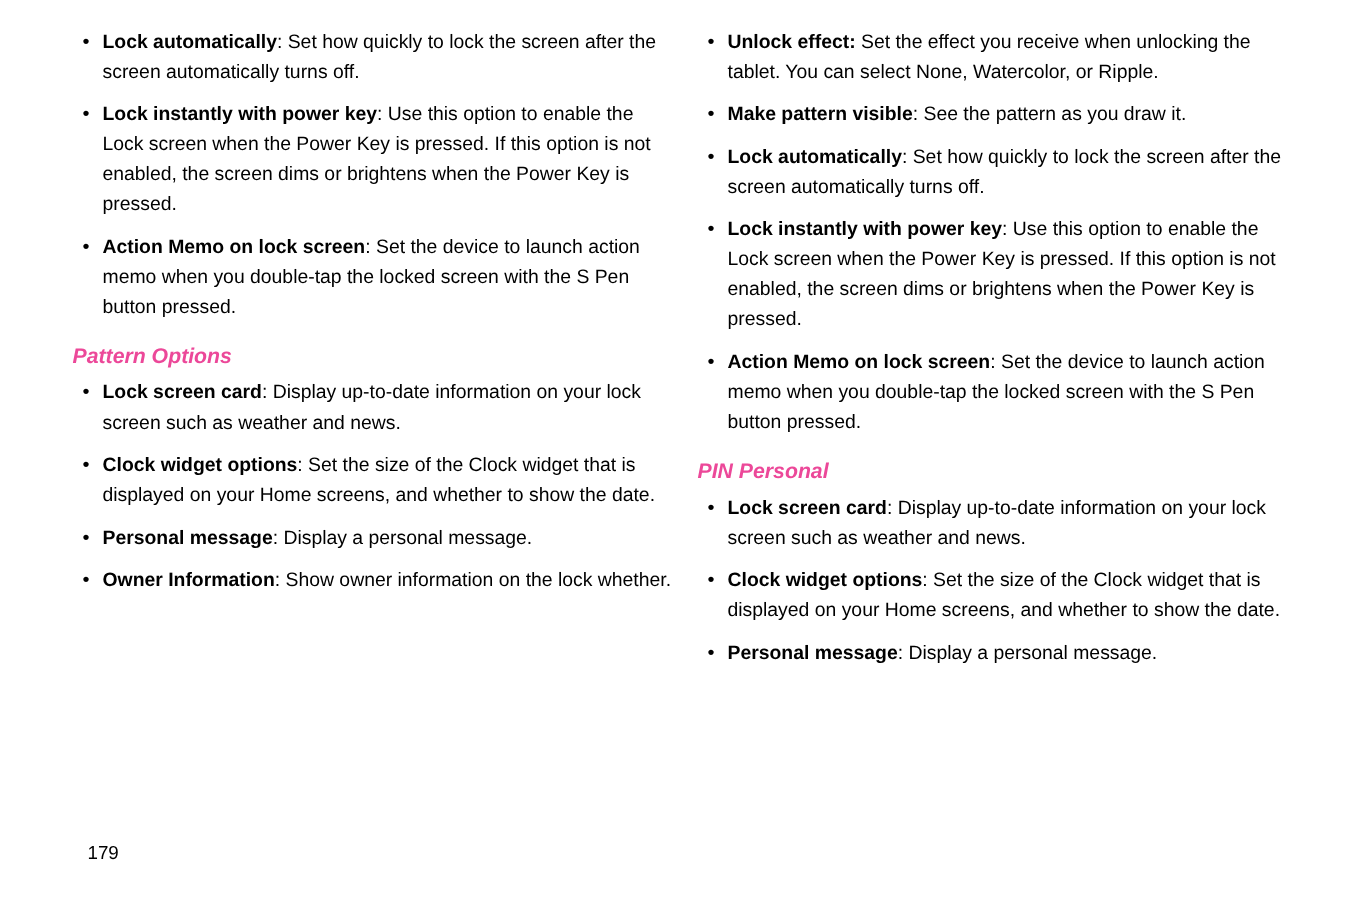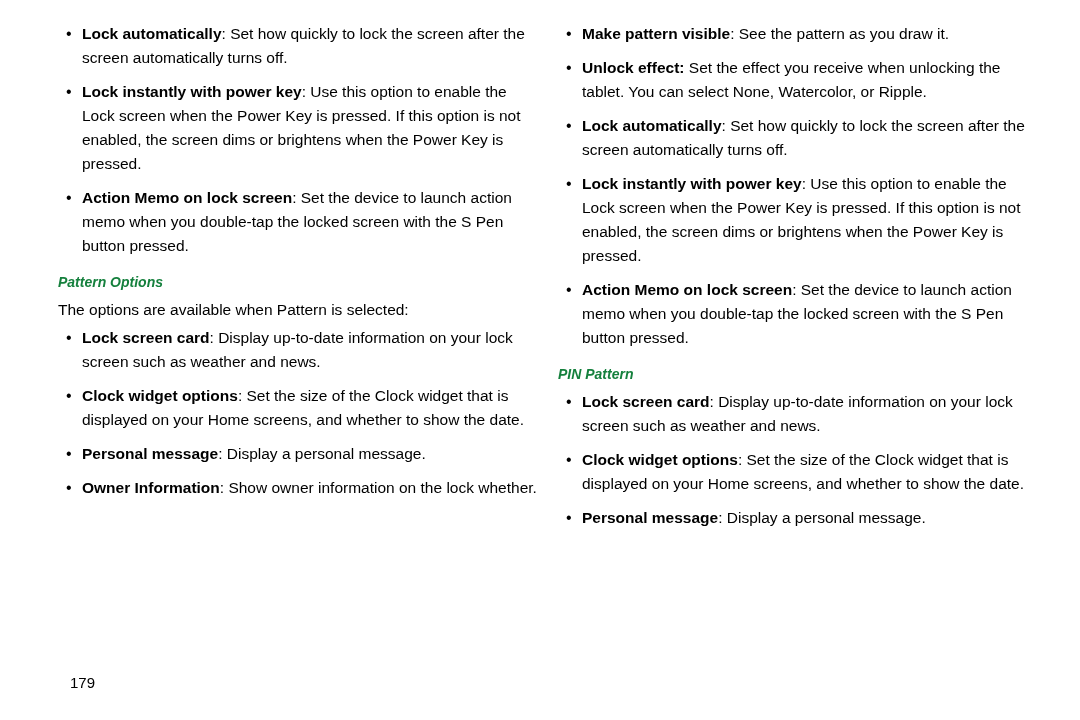--- a/index.html
+++ b/index.html
@@ -14,24 +14,24 @@
   .page {
     display: flex;
     padding: 22px 40px 20px 58px;
     column-gap: 18px;
   }
   .col {
     flex: 1;
     min-width: 0;
   }
   .section-heading {
-    color: #15803d;
+    color: #ec4899;
     font-weight: bold;
     font-style: italic;
-    font-size: 14px;
+    font-size: 17px;
     margin-top: 14px;
     margin-bottom: 4px;
   }
   .intro {
     margin-bottom: 4px;
   }
   ul.bullets {
     list-style: none;
     padding-left: 14px;
   }
@@ -79,58 +79,57 @@
       </li>
       <li>
         <b>Lock instantly with power key</b><span>: Use this option to enable the Lock screen when the Power Key is pressed. If this option is not enabled, the screen dims or brightens when the Power Key is pressed.</span>
       </li>
       <li>
         <b>Action Memo on lock screen</b><span>: Set the device to launch action memo when you double-tap the locked screen with the S Pen button pressed.</span>
       </li>
     </ul>
 
     <div class="section-heading">Pattern Options</div>
-    <div class="intro">The options are available when Pattern is selected:</div>
 
     <ul class="bullets">
       <li>
         <b>Lock screen card</b><span>: Display up-to-date information on your lock screen such as weather and news.</span>
       </li>
       <li>
         <b>Clock widget options</b><span>: Set the size of the Clock widget that is displayed on your Home screens, and whether to show the date.</span>
       </li>
       <li>
         <b>Personal message</b><span>: Display a personal message.</span>
       </li>
       <li>
         <b>Owner Information</b><span>: Show owner information on the lock whether.</span>
       </li>
     </ul>
   </div>
 
   <div class="col">
     <ul class="bullets">
       <li>
-        <b>Make pattern visible</b><span>: See the pattern as you draw it.</span>
+        <b>Unlock effect:</b><span> Set the effect you receive when unlocking the tablet. You can select None, Watercolor, or Ripple.</span>
       </li>
       <li>
-        <b>Unlock effect:</b><span> Set the effect you receive when unlocking the tablet. You can select None, Watercolor, or Ripple.</span>
+        <b>Make pattern visible</b><span>: See the pattern as you draw it.</span>
       </li>
       <li>
         <b>Lock automatically</b><span>: Set how quickly to lock the screen after the screen automatically turns off.</span>
       </li>
       <li>
         <b>Lock instantly with power key</b><span>: Use this option to enable the Lock screen when the Power Key is pressed. If this option is not enabled, the screen dims or brightens when the Power Key is pressed.</span>
       </li>
       <li>
         <b>Action Memo on lock screen</b><span>: Set the device to launch action memo when you double-tap the locked screen with the S Pen button pressed.</span>
       </li>
     </ul>
 
-    <div class="section-heading">PIN Pattern</div>
+    <div class="section-heading">PIN Personal</div>
 
     <ul class="bullets">
       <li>
         <b>Lock screen card</b><span>: Display up-to-date information on your lock screen such as weather and news.</span>
       </li>
       <li>
         <b>Clock widget options</b><span>: Set the size of the Clock widget that is displayed on your Home screens, and whether to show the date.</span>
       </li>
       <li>
         <b>Personal message</b><span>: Display a personal message.</span>

